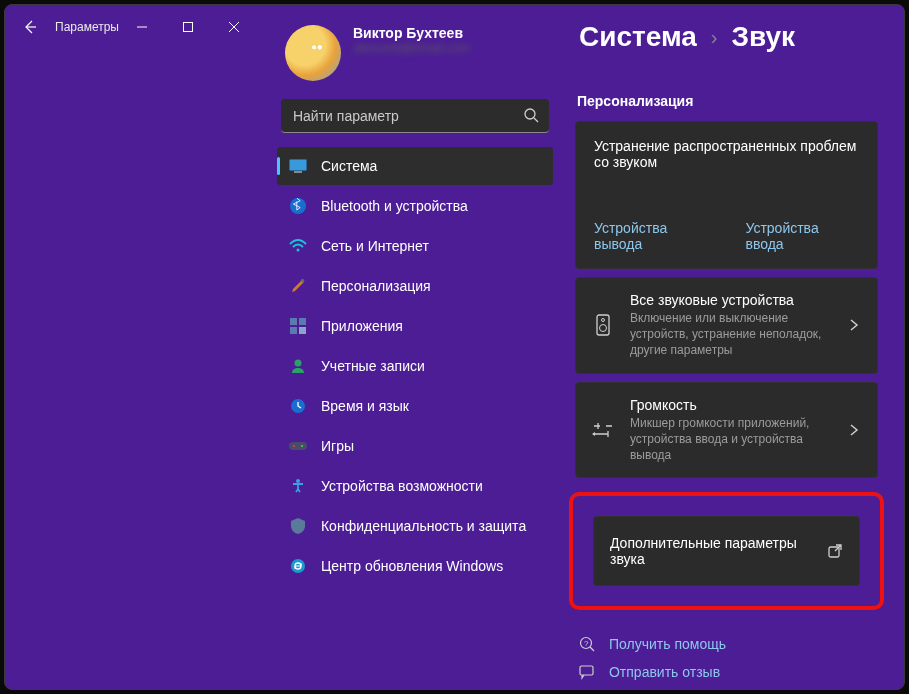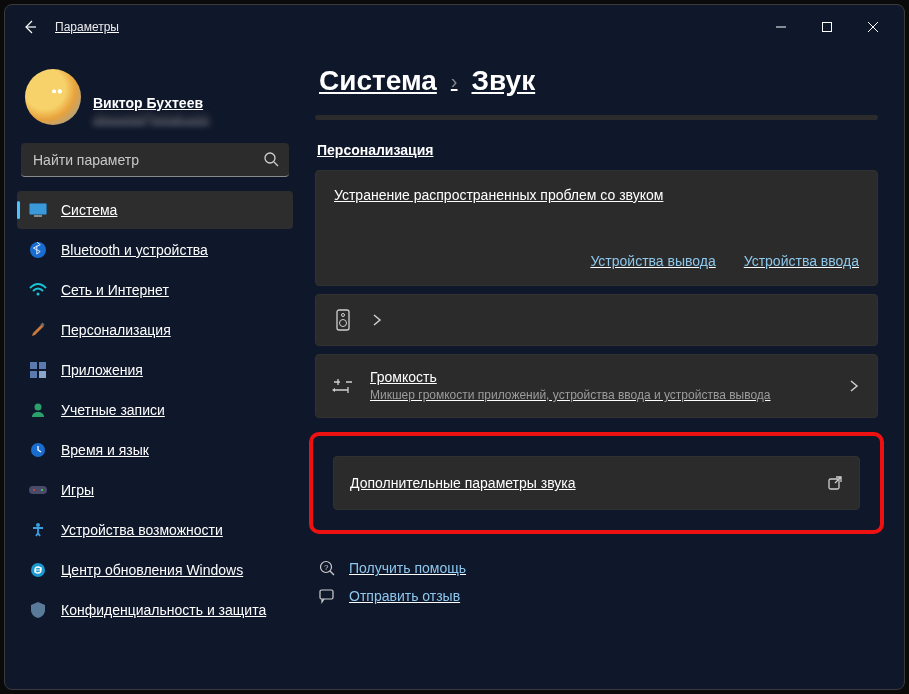--- a/index.html
+++ b/index.html
@@ -1,29 +1,29 @@
 <!DOCTYPE html>
 <html><head>
 <meta charset="utf-8">
 <style>
   * { box-sizing: border-box; margin: 0; padding: 0; font-family: "Segoe UI", Arial, sans-serif; }
   body { background: #0a0a0a; width: 909px; height: 694px; overflow: hidden; }
   .window {
     width: 901px; height: 686px; margin: 4px;
-    background: #0f172a; border: 1px solid #3a3a3a; border-radius: 8px;
-    color: #fff; position: relative; display: flex; flex-direction: column; text-decoration: underline;
+    background: #4c1d95; border: 1px solid #3a3a3a; border-radius: 8px;
+    color: #fff; position: relative; display: flex; flex-direction: row;
   }
   .titlebar { height: 44px; display: flex; align-items: center; padding: 0 8px; }
   .back { width: 34px; height: 34px; display: flex; align-items: center; justify-content: center; color: #fff; border-radius: 4px; }
   .title { font-size: 12px; margin-left: 8px; color: #eaeaea; }
   .winctrl { margin-left: auto; display: flex; }
   .winbtn { width: 46px; height: 32px; display: flex; align-items: center; justify-content: center; color: #fff; }
   .body { flex: 1; display: flex; overflow: hidden; }
   .sidebar { width: 300px; padding: 8px 10px 10px 10px; display: flex; flex-direction: column; }
-  .user { display: flex; align-items: flex-end; padding: 12px 10px 16px 10px; gap: 12px; }
+  .user { display: flex; align-items: flex-start; padding: 12px 10px 16px 10px; gap: 12px; }
   .avatar { width: 56px; height: 56px; border-radius: 50%; background: radial-gradient(circle at 35% 35%, #f7d26b 0 40%, #e8a23c 60%, #7aa4c8 100%); position: relative; overflow: hidden; }
   .avatar::after{content:"";position:absolute;inset:0;background:radial-gradient(circle at 62% 40%,#fff 0 4%,transparent 5%),radial-gradient(circle at 52% 40%,#fff 0 4%,transparent 5%);}
   .uname { font-size: 14px; font-weight: 600; }
   .uemail { font-size: 12px; color: #5c5c5c; filter: blur(3px); }
   .search { margin: 2px 6px 14px 6px; position: relative; }
   .search input {
     width: 100%; height: 34px; padding: 0 34px 0 12px;
     background: #2c2c2c; border: none; border-bottom: 1px solid #8a8a8a;
     border-radius: 4px; color: #fff; font-size: 14px; outline: none;
   }
@@ -195,35 +195,35 @@
           <span class="nicon">
               <svg width="16" height="16">
                 <circle cx="8" cy="3" r="2" fill="#3aa0e0"></circle>
                 <path d="M3 6h10M8 6v5M6 14l2-3 2 3" stroke="#3aa0e0" stroke-width="1.8" fill="none"></path>
               </svg>
             </span>
           <span>Устройства возможности</span>
         </div>
         <div class="nav-item">
           <span class="nicon">
+              <svg width="14" height="16">
+                <path d="M7 0l7 3v5c0 4-3 7-7 8-4-1-7-4-7-8V3z" fill="#5a7a9a"></path>
+              </svg>
+            </span>
+          <span>Конфиденциальность и защита</span>
+        </div>
+        <div class="nav-item">
+          <span class="nicon">
               <svg width="16" height="16">
                 <circle cx="8" cy="8" r="7" fill="#1a9ad0"></circle>
                 <path d="M5 8a3 3 0 016 0M11 8a3 3 0 01-6 0" stroke="#fff" stroke-width="1.3" fill="none"></path>
                 <path d="M11 5v3h-3M5 11V8h3" stroke="#fff" stroke-width="1" fill="none"></path>
               </svg>
             </span>
           <span>Центр обновления Windows</span>
-        </div>
-        <div class="nav-item">
-          <span class="nicon">
-              <svg width="14" height="16">
-                <path d="M7 0l7 3v5c0 4-3 7-7 8-4-1-7-4-7-8V3z" fill="#5a7a9a"></path>
-              </svg>
-            </span>
-          <span>Конфиденциальность и защита</span>
         </div>
       </div>
     </div>
 
     <div class="main">
       <div class="crumb">
         <span>Система</span>
         <span class="arrow">›</span>
         <span>Звук</span>
       </div>
@@ -240,20 +240,24 @@
       </div>
 
       <div class="card row">
         <span class="cicon">
           <svg width="20" height="22" viewBox="0 0 20 22">
               <rect x="4" y="1" width="12" height="20" rx="2" stroke="#cfcfcf" fill="none" stroke-width="1.3"></rect>
               <circle cx="10" cy="6" r="1.5" stroke="#cfcfcf" fill="none"></circle>
               <circle cx="10" cy="14" r="3.5" stroke="#cfcfcf" fill="none"></circle>
             </svg>
         </span>
+        <div class="txt">
+          <div class="card-title">Все звуковые устройства</div>
+          <div class="card-sub">Включение или выключение устройств, устранение неполадок, другие параметры</div>
+        </div>
         <span class="chev">
             <svg width="14" height="14">
               <path d="M4 2l6 5-6 5" stroke="#cfcfcf" stroke-width="1.5" fill="none"></path>
             </svg>
           </span>
       </div>
 
       <div class="card row">
         <span class="cicon">
           <svg width="22" height="18" viewBox="0 0 22 18">

